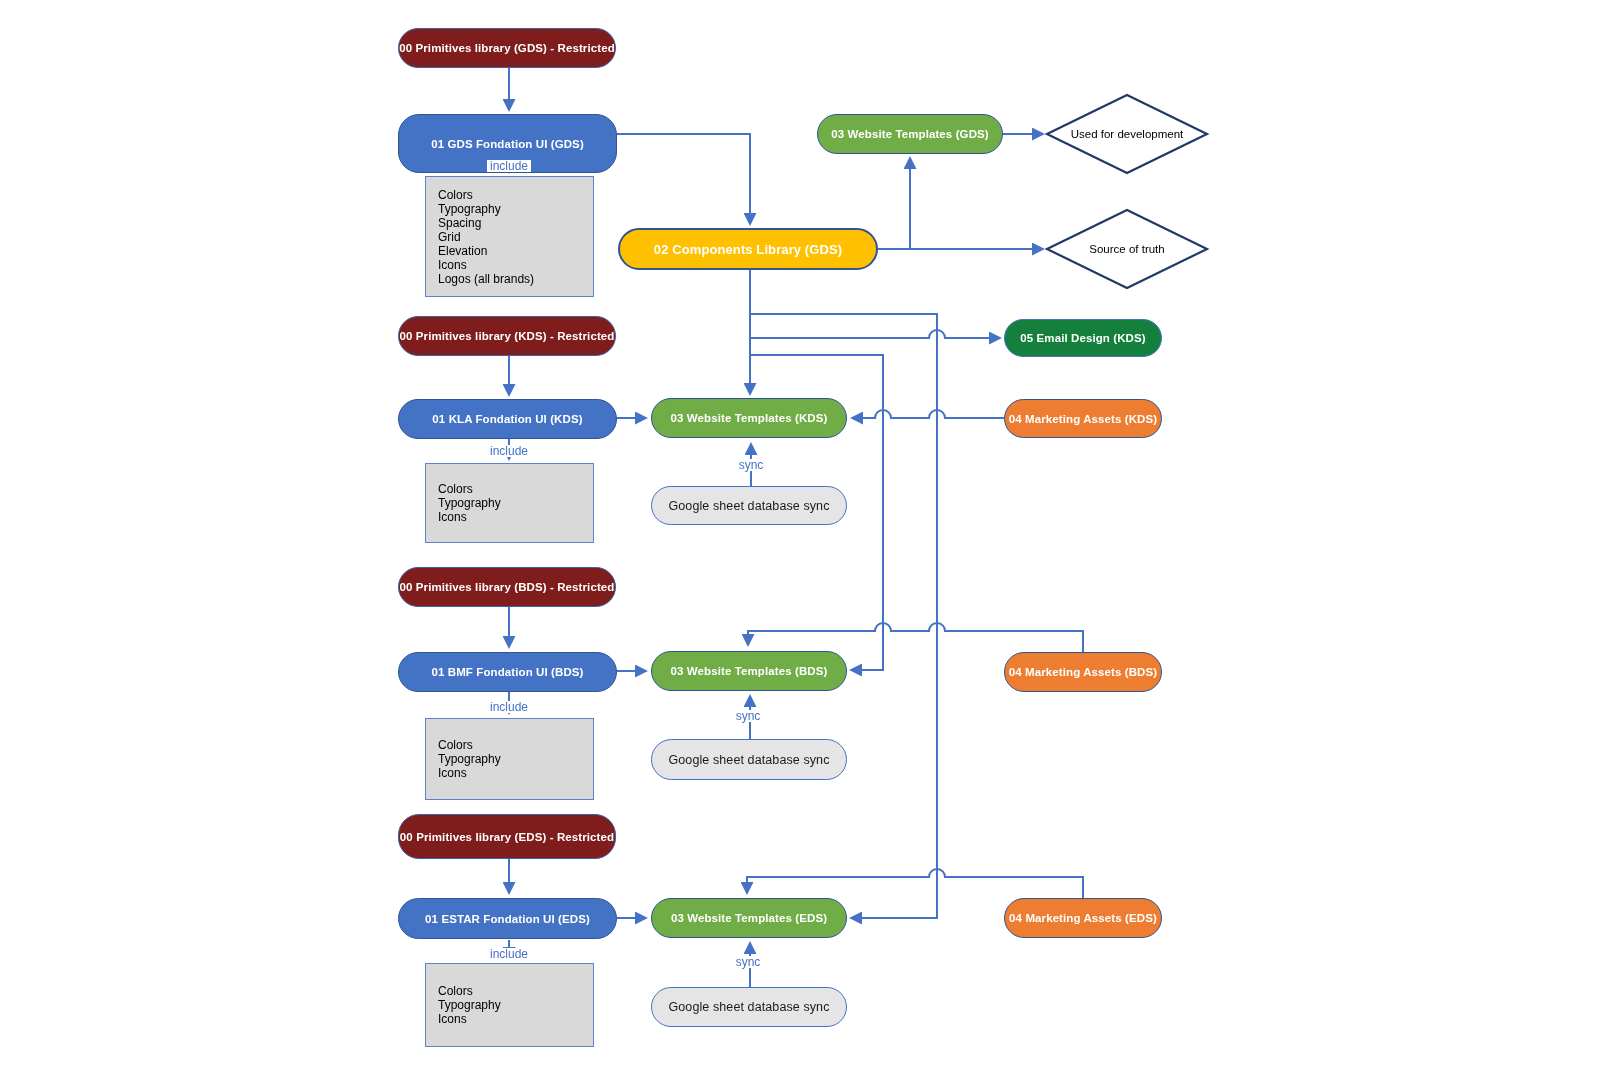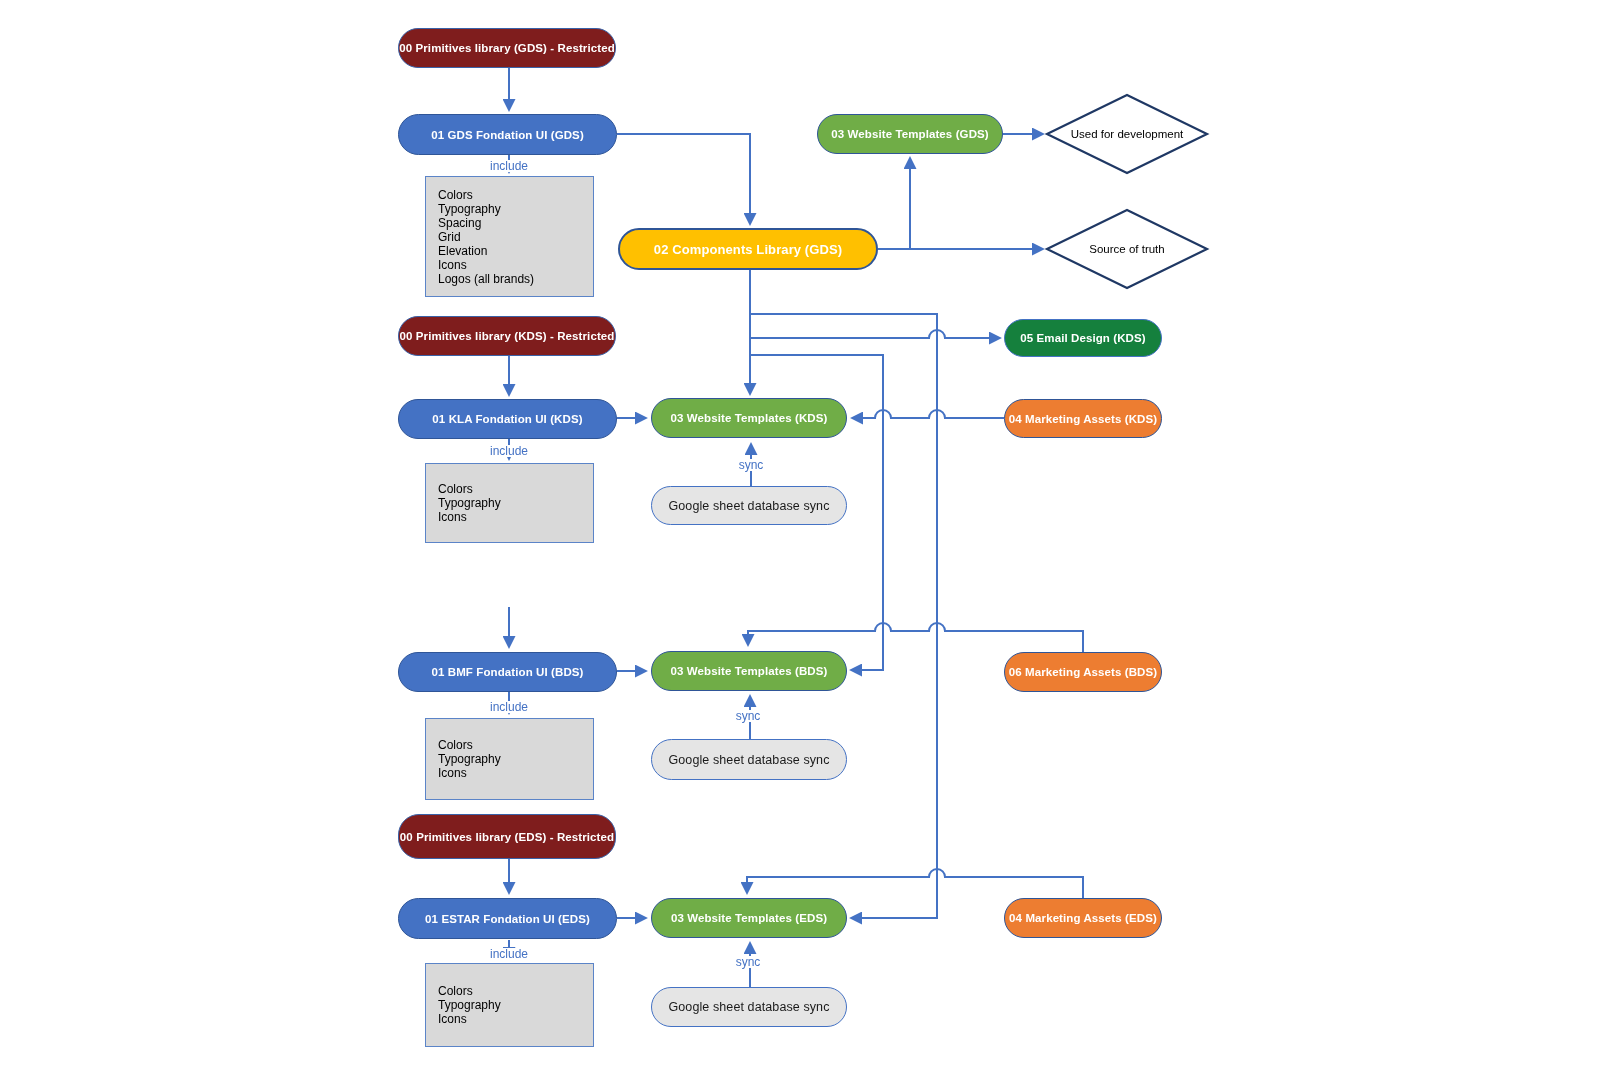--- a/index.html
+++ b/index.html
@@ -84,21 +84,21 @@
       <path marker-end="url(#arw)" d="M 617 918 H 646"></path>
       <path marker-end="url(#arw)" d="M 1083 898 V 877 H 945 A 8 8 0 0 0 929 877 H 747 V 893"></path>
       <path marker-end="url(#arw)" d="M 750 987 V 943"></path>
     </g>
 
     <polygon points="1047,134 1127,95 1207,134 1127,173" fill="#ffffff" stroke="#1f3864" stroke-width="2.2"></polygon>
     <polygon points="1047,249 1127,210 1207,249 1127,288" fill="#ffffff" stroke="#1f3864" stroke-width="2.2"></polygon>
   </svg>
 
   <div class="pill navy" style="left:398px;top:28px;width:218px;height:40px;">00 Primitives library (GDS) - Restricted</div>
-  <div class="pill blue" style="left:398px;top:114px;width:219px;height:41px;">01 GDS Fondation UI (GDS)</div>
+  <div class="pill blue" style="left:398px;top:114px;width:219px;height:59px;">01 GDS Fondation UI (GDS)</div>
   <div class="pill green" style="left:817px;top:114px;width:186px;height:40px;">03 Website Templates (GDS)</div>
   <div class="pill yellow" style="left:618px;top:228px;width:260px;height:42px;">02 Components Library (GDS)</div>
   <div class="elabel" style="left:509px;top:166px;">include</div>
   <div class="incbox" style="left:425px;top:176px;width:169px;height:121px;">
     <div class="items">Colors
 Typography
 Spacing
 Grid
 Elevation
 Icons
@@ -114,23 +114,24 @@
   <div class="pill orange" style="left:1004px;top:399px;width:158px;height:39px;">04 Marketing Assets (KDS)</div>
   <div class="elabel" style="left:509px;top:451px;">include</div>
   <div class="incbox" style="left:425px;top:463px;width:169px;height:80px;">
     <div class="items">Colors
 Typography
 Icons</div>
   </div>
   <div class="elabel" style="left:751px;top:465px;">sync</div>
   <div class="pill graypill" style="left:651px;top:486px;width:196px;height:39px;">Google sheet database sync</div>
 
+  <div class="pill navy" style="left:398px;top:567px;width:218px;height:40px;">00 Primitives library (BDS) - Restricted</div>
   <div class="pill blue" style="left:398px;top:652px;width:219px;height:40px;">01 BMF Fondation UI (BDS)</div>
   <div class="pill green" style="left:651px;top:651px;width:196px;height:40px;">03 Website Templates (BDS)</div>
-  <div class="pill orange" style="left:1004px;top:652px;width:158px;height:40px;">06 Marketing Assets (BDS)</div>
+  <div class="pill orange" style="left:1004px;top:652px;width:158px;height:40px;">04 Marketing Assets (BDS)</div>
   <div class="elabel" style="left:509px;top:707px;">include</div>
   <div class="incbox" style="left:425px;top:718px;width:169px;height:82px;">
     <div class="items">Colors
 Typography
 Icons</div>
   </div>
   <div class="elabel" style="left:748px;top:716px;">sync</div>
   <div class="pill graypill" style="left:651px;top:739px;width:196px;height:41px;">Google sheet database sync</div>
 
   <div class="pill navy" style="left:398px;top:814px;width:218px;height:45px;">00 Primitives library (EDS) - Restricted</div>

